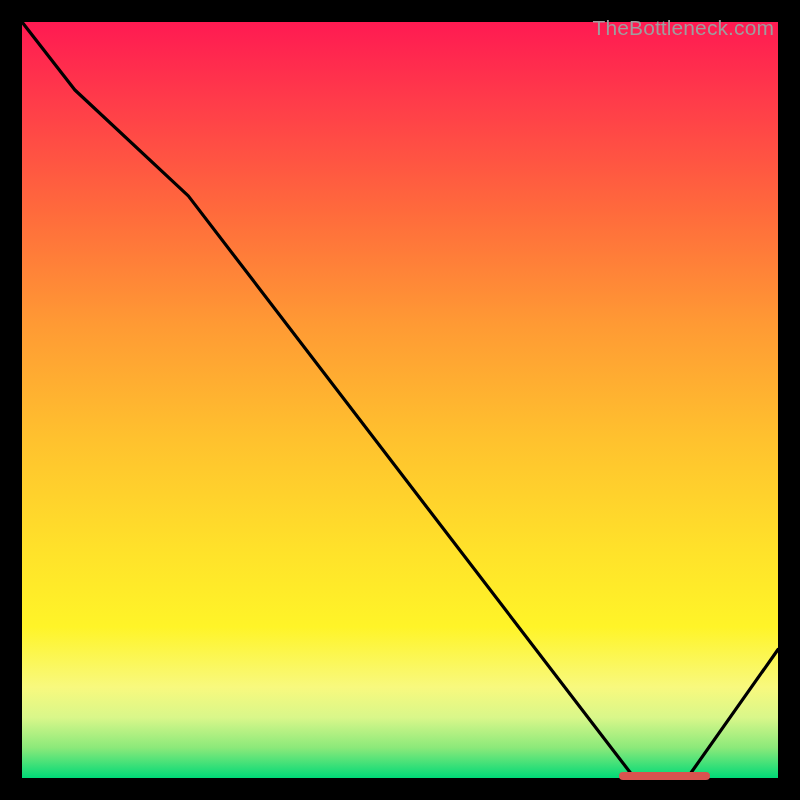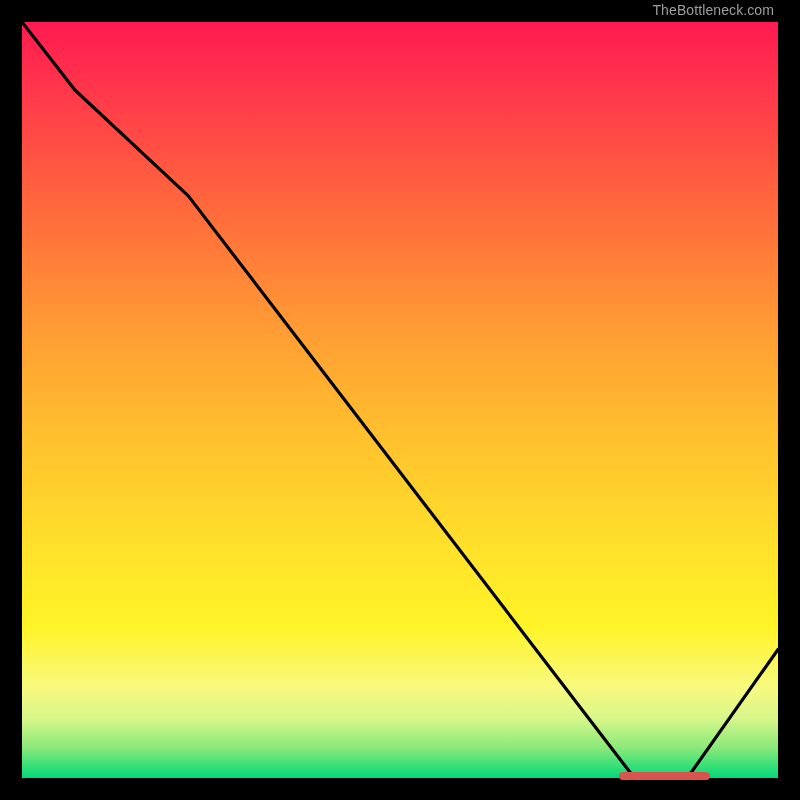--- a/index.html
+++ b/index.html
@@ -36,24 +36,24 @@
       #ffe22a 70%,
       #fff428 80%,
       #f8f97e 88%,
       #d9f78a 92%,
       #8be97a 96%,
       #00d977 100%
     );
   }
   .attribution {
     position: absolute;
-    top: 2px;
+    top: 16px;
     right: 26px;
     color: #9e9e9e;
-    font-size: 14px;
+    font-size: 21px;
     font-weight: 500;
     letter-spacing: 0.1px;
   }
   svg.curve {
     position: absolute;
     left: 0;
     top: 0;
     width: 756px;
     height: 756px;
     overflow: visible;

